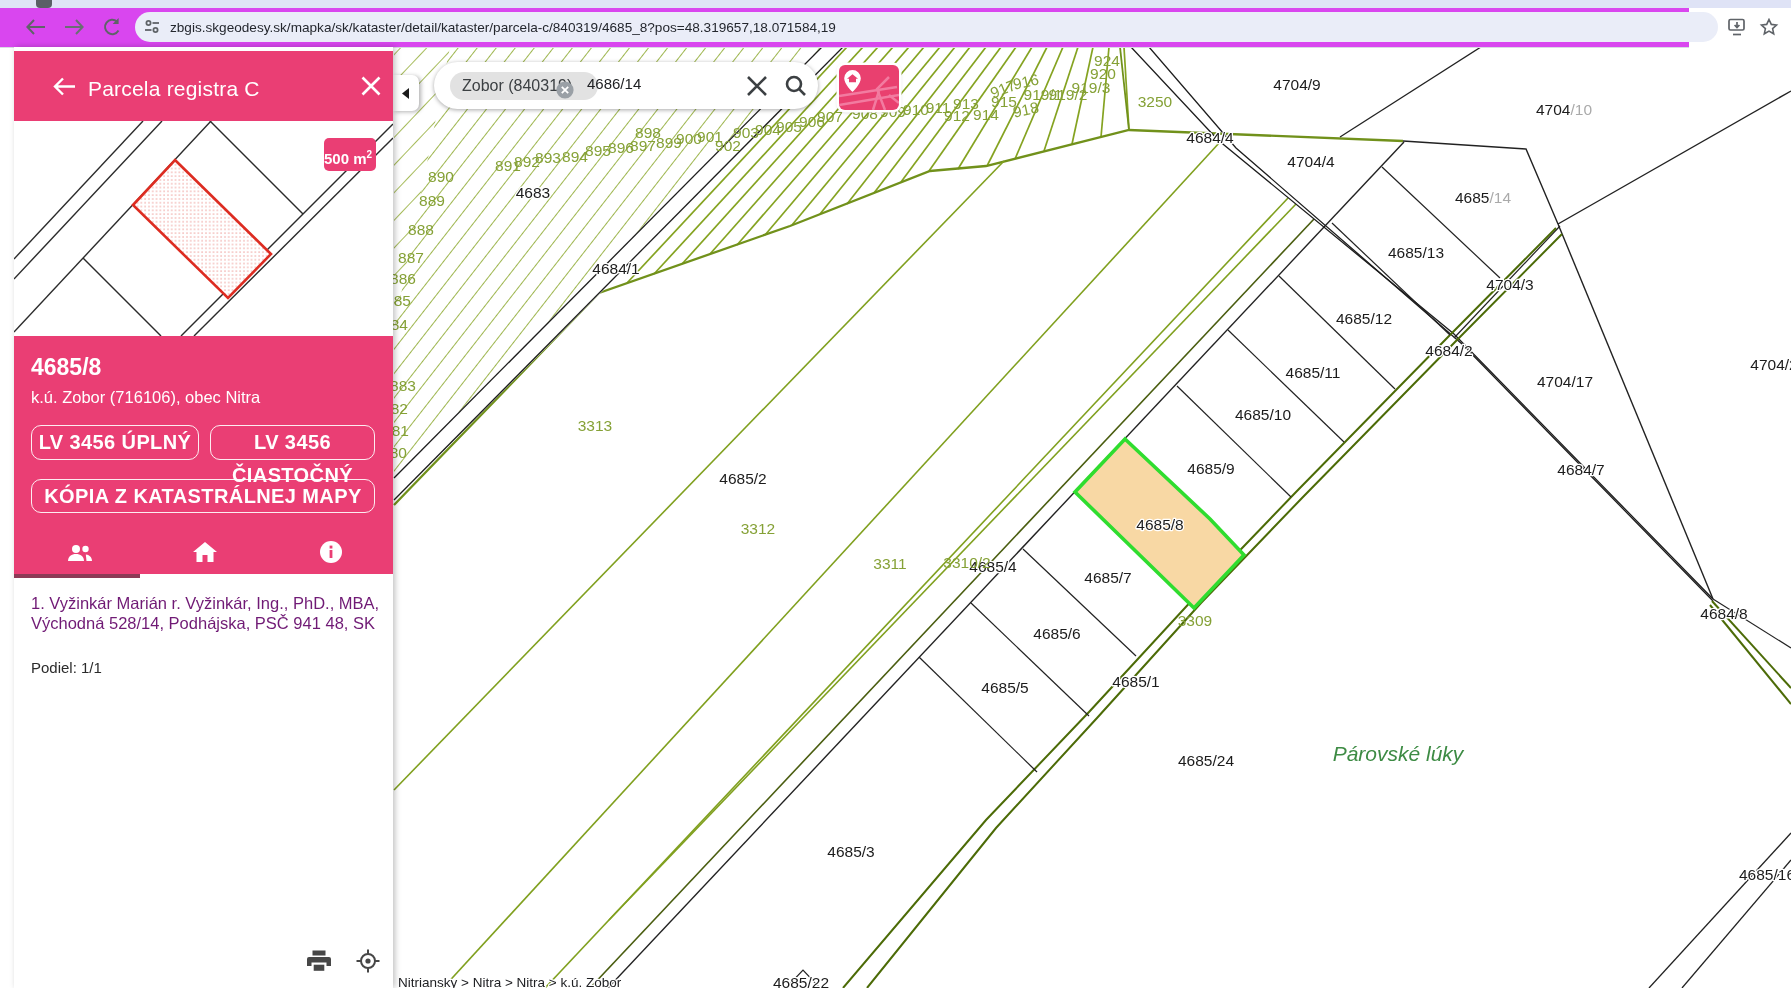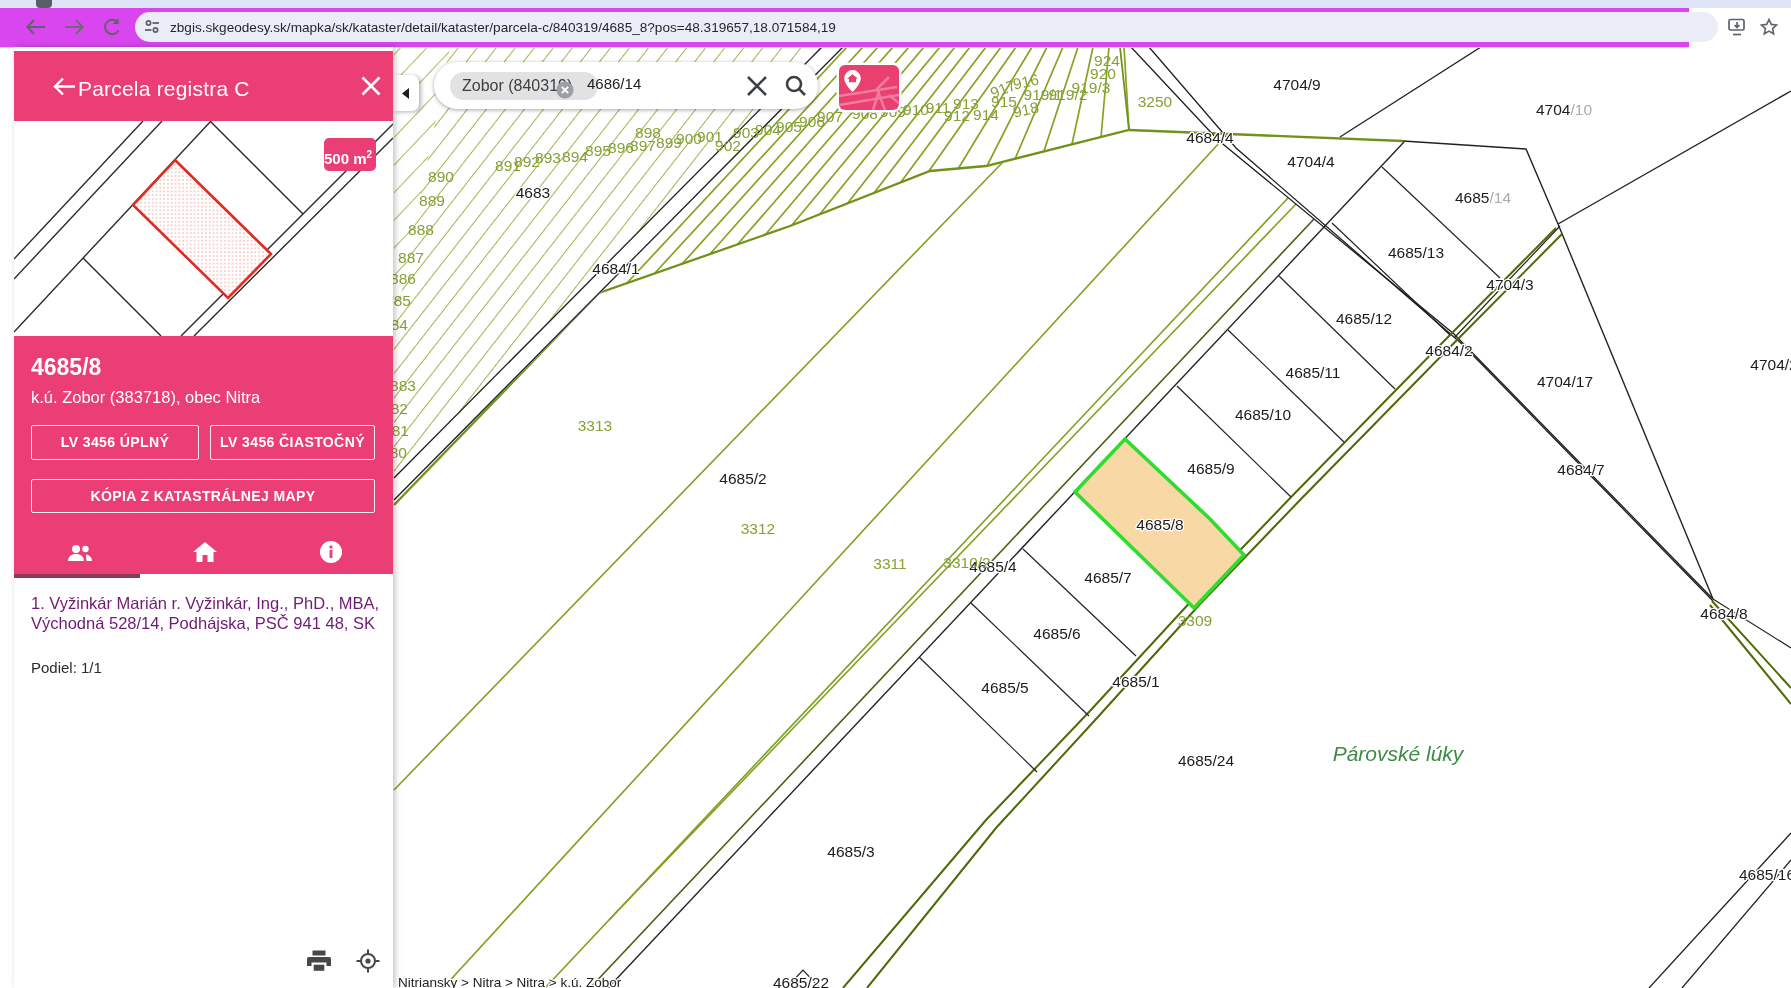--- a/index.html
+++ b/index.html
@@ -10,25 +10,25 @@
   #chrome{position:absolute;left:0;top:0;width:1689px;height:47px;background:#d946ef;
           border-bottom:1px solid #d9dce3;}
   #tabstrip{position:absolute;left:0;top:0;width:1791px;height:8px;background:#dfe3f6;}
   #tabrem{position:absolute;left:36px;top:0;width:16px;height:8px;background:#5a5f66;border-radius:0 0 4px 4px;}
   #urlbar{position:absolute;left:135px;top:12px;width:1583px;height:30px;border-radius:15px;background:#eaedf8;}
   #urltext{position:absolute;left:170px;top:19.5px;font-size:13.6px;color:#24272e;letter-spacing:0px;}
   
   #panel{position:absolute;left:14px;top:47px;width:379px;height:941px;background:#fff;
          box-shadow:2px 0 6px rgba(0,0,0,.25);}
   #phead{position:absolute;left:0;top:4px;width:379px;height:70px;background:#ea3e74;color:#fff;}
-  #ptitle{position:absolute;left:64px;top:26px;font-size:21px;font-weight:500;letter-spacing:.2px;}
+  #ptitle{position:absolute;left:74px;top:26px;font-size:21px;font-weight:500;letter-spacing:.2px;}
   #pinfo{position:absolute;left:0;top:289px;width:379px;height:238px;background:#ea3e74;color:#fff;}
   #tabind{position:absolute;left:0;top:527px;width:126px;height:4px;background:#8d3a56;}
-  .btn{position:absolute;border:1.6px solid rgba(255,255,255,.9);border-radius:2px;
-       color:#fff;font-size:14px;font-weight:bold;text-align:center;letter-spacing:.4px;}
+  .btn{position:absolute;border:1.6px solid rgba(255,255,255,.9);border-radius:10px;
+       color:#fff;font-size:20px;font-weight:bold;text-align:center;letter-spacing:.4px;}
   #owner{position:absolute;left:17px;top:547px;width:350px;color:#701a75;font-size:16.5px;line-height:19.5px;}
   #podiel{position:absolute;left:17px;top:588px;color:#2b2b2b;font-size:15px;margin-top:24px;}
   
   #sbar{position:absolute;left:434px;top:62px;width:384px;height:47px;background:#fff;border-radius:24px;
         box-shadow:0 1px 4px rgba(0,0,0,.35);}
   #chip{position:absolute;left:16px;top:10px;height:28px;border-radius:14px;background:#e2e2e2;
         font-size:16px;color:#3c4043;line-height:28px;padding:0 26px 0 12px;}
   #squery{position:absolute;left:153px;top:13px;font-size:15px;color:#202124;}
   
   #mapbtn{position:absolute;left:839px;top:65px;width:60px;height:45px;background:#e9406f;
@@ -294,21 +294,21 @@
           </pattern>
           <pattern id="h3" width="15" height="8" patternUnits="userSpaceOnUse" patternTransform="rotate(38)">
   <line x1="0" y1="0" x2="0" y2="8" stroke="#85a321" stroke-width="1.6"></line>
 </pattern>
 </defs>
 </svg></div>
     <div class="abs" style="left:310px;top:91px;width:52px;height:33px;background:#ea3e74;border-radius:5px;
          color:#fff;font-weight:bold;font-size:15px;line-height:33px;">500 m<sup style="font-size:10px;">2</sup></div>
     <div id="pinfo">
       <div class="abs" style="left:17px;top:18px;font-size:23px;font-weight:bold;">4685/8</div>
-      <div class="abs" style="left:17px;top:52px;font-size:16.5px;">k.ú. Zobor (383718), obec Nitra</div>
+      <div class="abs" style="left:17px;top:52px;font-size:16.5px;">k.ú. Zobor (716106), obec Nitra</div>
       <div class="btn" style="left:17px;top:89px;width:166px;height:33px;line-height:33px;">LV 3456 ÚPLNÝ</div>
       <div class="btn" style="left:196px;top:89px;width:163px;height:33px;line-height:33px;">LV 3456 ČIASTOČNÝ</div>
       <div class="btn" style="left:17px;top:143px;width:342px;height:32px;line-height:32px;">KÓPIA Z KATASTRÁLNEJ MAPY</div>
       <svg class="abs" style="left:51px;top:206px" width="28" height="22" viewBox="0 0 28 22">
         <g fill="#fff">
           <circle cx="11" cy="7" r="4"></circle>
           <path d="M3 19 c0-4.4 3.6-7 8-7 s8 2.6 8 7 z"></path>
           <circle cx="20.5" cy="7" r="3.2"></circle>
           <path d="M21.5 19 h5.5 c0-4 -2.8-6.3 -6.2-6.6 z"></path>
         </g>

